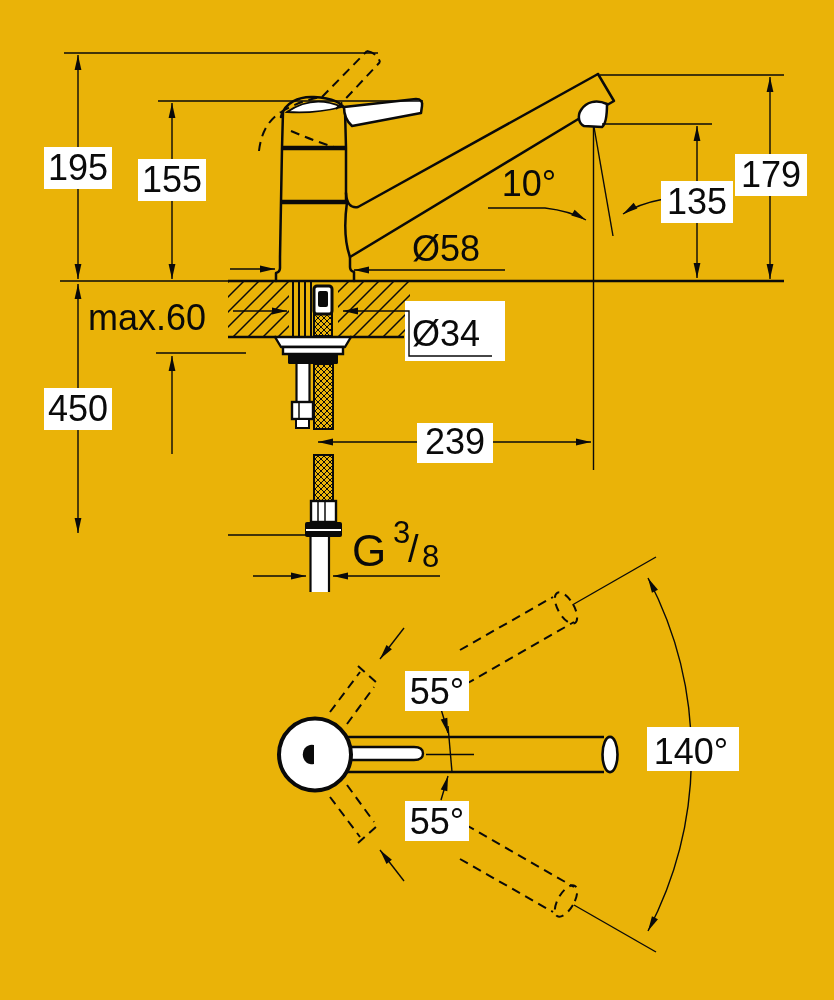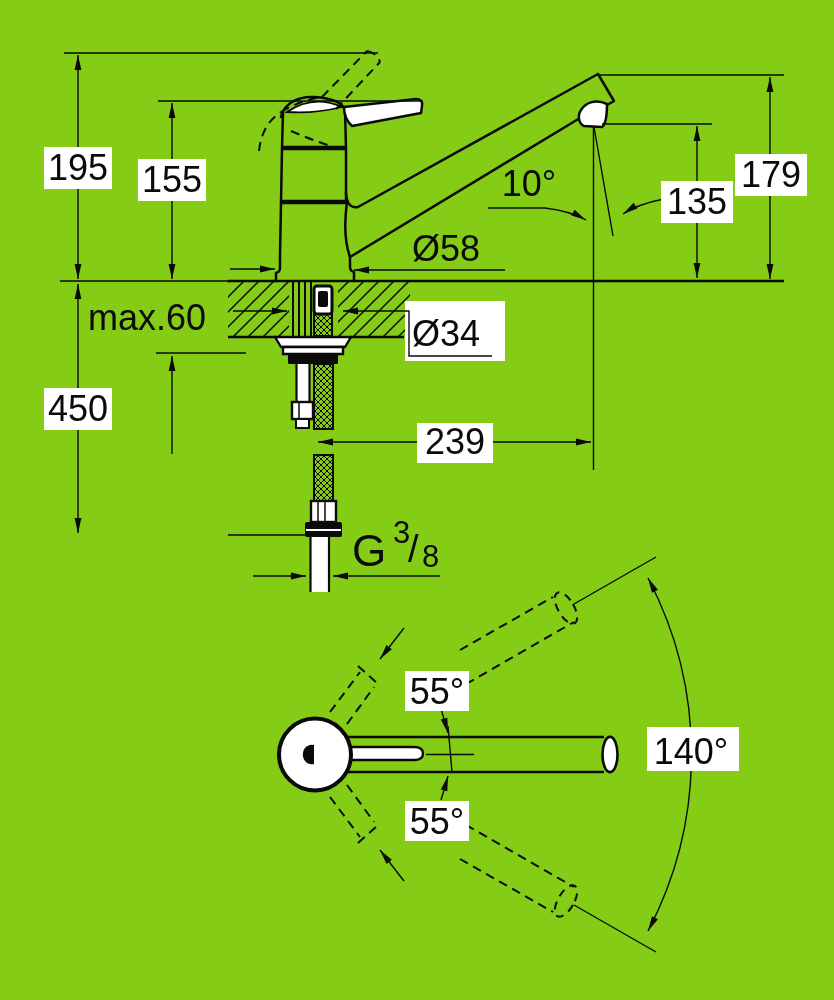--- a/index.html
+++ b/index.html
@@ -1,16 +1,16 @@
 <!DOCTYPE html>
 <html><head>
 <meta charset="utf-8">
 <style>
   html,body{margin:0;padding:0;background:#ffffff;}
-  .page{width:834px;height:1000px;background:#84cc16;position:relative;overflow:hidden;}
+  .page{width:834px;height:1000px;background:#eab308;position:relative;overflow:hidden;}
   svg{display:block;}
   text{font-family:"Liberation Sans", sans-serif;fill:#0a0a0a;}
   .dimtxt{font-size:36px;}
   .bigtxt{font-size:44px;}
   .suptxt{font-size:31px;}
   .slashtxt{font-size:38px;}
   .thin{stroke:#0a0a0a;stroke-width:1.4;fill:none;}
   .med{stroke:#0a0a0a;stroke-width:2.5;fill:none;stroke-linejoin:round;stroke-linecap:round;}
   .heavy{stroke:#0a0a0a;stroke-width:4.5;fill:none;stroke-linecap:butt;}
   .counter{stroke:#0a0a0a;stroke-width:2.4;fill:none;}

